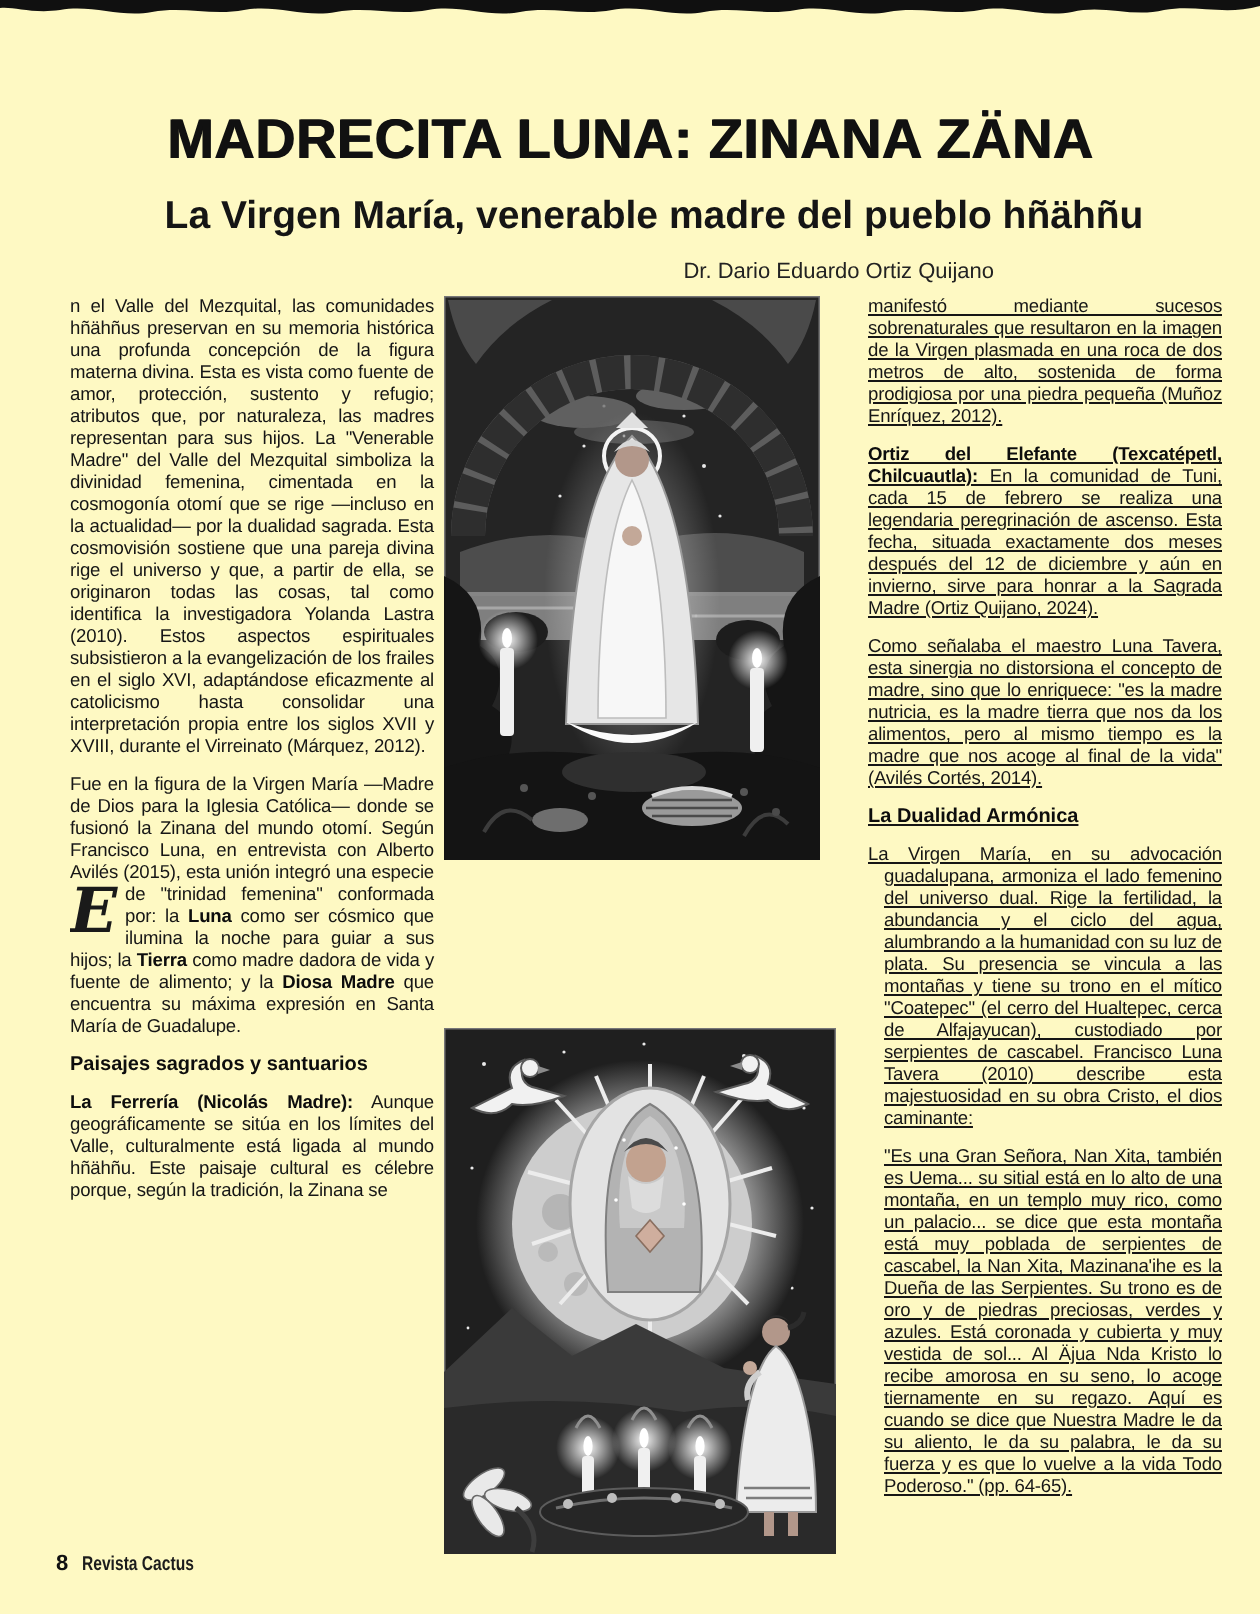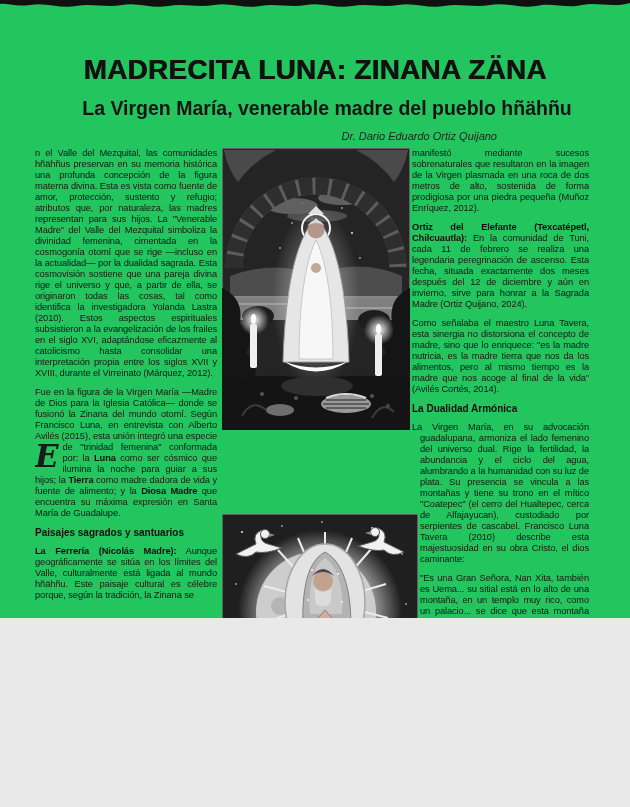--- a/index.html
+++ b/index.html
@@ -1,41 +1,41 @@
 <!DOCTYPE html>
 <html><head>
 <meta charset="utf-8">
 <style>
   html,body{margin:0;padding:0;background:#e9e9e9;}
   .page{
-    position:relative;width:630px;height:618px;background:#22c55e;
+    position:relative;width:630px;height:807px;background:#fef9c3;
     margin:0 auto;overflow:hidden;
     font-family:"Liberation Sans",sans-serif;color:#141414;
   }
   .torn{position:absolute;top:0;left:0;width:630px;height:9px;}
   .title{
     position:absolute;top:54px;left:0;width:630px;text-align:center;
     font-size:28px;font-weight:bold;letter-spacing:.2px;color:#111;
     text-shadow:.6px 0 0 #111;
   }
   .subtitle{
     position:absolute;top:97px;left:12px;width:630px;text-align:center;
     font-size:19.5px;font-weight:bold;color:#151515;
   }
   .author{
     position:absolute;top:130px;left:0;width:497px;text-align:right;
-    font-size:11px;font-style:italic;color:#222;
+    font-size:11px;color:#222;
   }
   .textregion{
     position:absolute;top:148px;height:652px;overflow:hidden;
     font-size:9.3px;line-height:11px;letter-spacing:-.1px;
     text-align:justify;color:#161616;
   }
   .region-left{left:35px;width:280px;}
-  .region-right{left:312px;width:277px;}
+  .region-right{left:334px;width:277px;text-decoration:underline;}
   .sp{display:block;}
   .region-left .sp1{float:right;clear:right;width:98px;height:294px;}
   .region-left .sp2{float:right;clear:right;width:98px;height:270px;margin-top:68px;}
   .region-right .sp1{float:left;clear:left;width:100px;height:294px;}
   .region-right .sp2{float:left;clear:left;width:108px;height:270px;margin-top:68px;}
   .textregion p{margin:0 0 8px 0;}
   .col-heading{font-weight:bold;font-size:10px;letter-spacing:0;margin:3px 0 9px 0;color:#0d0d0d;}
   b{color:#0d0d0d;}
   .dropcap{
     float:left;font-family:"DejaVu Serif",serif;font-style:italic;font-weight:bold;
@@ -71,21 +71,21 @@
     <p><span class="dropcap">E</span><span>n el Valle del Mezquital, las comunidades hñähñus preservan en su memoria histórica una profunda concepción de la figura materna divina. Esta es vista como fuente de amor, protección, sustento y refugio; atributos que, por naturaleza, las madres representan para sus hijos. La "Venerable Madre" del Valle del Mezquital simboliza la divinidad femenina, cimentada en la cosmogonía otomí que se rige —incluso en la actualidad— por la dualidad sagrada. Esta cosmovisión sostiene que una pareja divina rige el universo y que, a partir de ella, se originaron todas las cosas, tal como identifica la investigadora Yolanda Lastra (2010). Estos aspectos espirituales subsistieron a la evangelización de los frailes en el siglo XVI, adaptándose eficazmente al catolicismo hasta consolidar una interpretación propia entre los siglos XVII y XVIII, durante el Virreinato (Márquez, 2012).</span></p>
     <p><span>Fue en la figura de la Virgen María —Madre de Dios para la Iglesia Católica— donde se fusionó la Zinana del mundo otomí. Según Francisco Luna, en entrevista con Alberto Avilés (2015), esta unión integró una especie de "trinidad femenina" conformada por: la </span><b>Luna</b><span> como ser cósmico que ilumina la noche para guiar a sus hijos; la </span><b>Tierra</b><span> como madre dadora de vida y fuente de alimento; y la </span><b>Diosa Madre</b><span> que encuentra su máxima expresión en Santa María de Guadalupe.</span></p>
     <p class="col-heading">Paisajes sagrados y santuarios</p>
     <p><b>La Ferrería (Nicolás Madre):</b><span> Aunque geográficamente se sitúa en los límites del Valle, culturalmente está ligada al mundo hñähñu. Este paisaje cultural es célebre porque, según la tradición, la Zinana se</span></p>
   </div>
 
   <div class="textregion region-right">
     <span class="sp sp1"></span>
     <span class="sp sp2"></span>
     <p>manifestó mediante sucesos sobrenaturales que resultaron en la imagen de la Virgen plasmada en una roca de dos metros de alto, sostenida de forma prodigiosa por una piedra pequeña (Muñoz Enríquez, 2012).</p>
-    <p><b>Ortiz del Elefante (Texcatépetl, Chilcuautla):</b><span> En la comunidad de Tuni, cada 11 de febrero se realiza una legendaria peregrinación de ascenso. Esta fecha, situada exactamente dos meses después del 12 de diciembre y aún en invierno, sirve para honrar a la Sagrada Madre (Ortiz Quijano, 2024).</span></p>
+    <p><b>Ortiz del Elefante (Texcatépetl, Chilcuautla):</b><span> En la comunidad de Tuni, cada 15 de febrero se realiza una legendaria peregrinación de ascenso. Esta fecha, situada exactamente dos meses después del 12 de diciembre y aún en invierno, sirve para honrar a la Sagrada Madre (Ortiz Quijano, 2024).</span></p>
     <p>Como señalaba el maestro Luna Tavera, esta sinergia no distorsiona el concepto de madre, sino que lo enriquece: "es la madre nutricia, es la madre tierra que nos da los alimentos, pero al mismo tiempo es la madre que nos acoge al final de la vida" (Avilés Cortés, 2014).</p>
     <p class="col-heading">La Dualidad Armónica</p>
     <p>La Virgen María, en su advocación guadalupana, armoniza el lado femenino del universo dual. Rige la fertilidad, la abundancia y el ciclo del agua, alumbrando a la humanidad con su luz de plata. Su presencia se vincula a las montañas y tiene su trono en el mítico "Coatepec" (el cerro del Hualtepec, cerca de Alfajayucan), custodiado por serpientes de cascabel. Francisco Luna Tavera (2010) describe esta majestuosidad en su obra Cristo, el dios caminante:</p>
     <p>"Es una Gran Señora, Nan Xita, también es Uema... su sitial está en lo alto de una montaña, en un templo muy rico, como un palacio... se dice que esta montaña está muy poblada de serpientes de cascabel, la Nan Xita, Mazinana'ihe es la Dueña de las Serpientes. Su trono es de oro y de piedras preciosas, verdes y azules. Está coronada y cubierta y muy vestida de sol... Al Äjua Nda Kristo lo recibe amorosa en su seno, lo acoge tiernamente en su regazo. Aquí es cuando se dice que Nuestra Madre le da su aliento, le da su palabra, le da su fuerza y es que lo vuelve a la vida Todo Poderoso." (pp. 64-65).</p>
   </div>
 
   <div class="artwork art1">
     <svg viewBox="0 0 188 282">
       <defs>
         <radialGradient id="glow1" cx="50%" cy="50%" r="50%">

